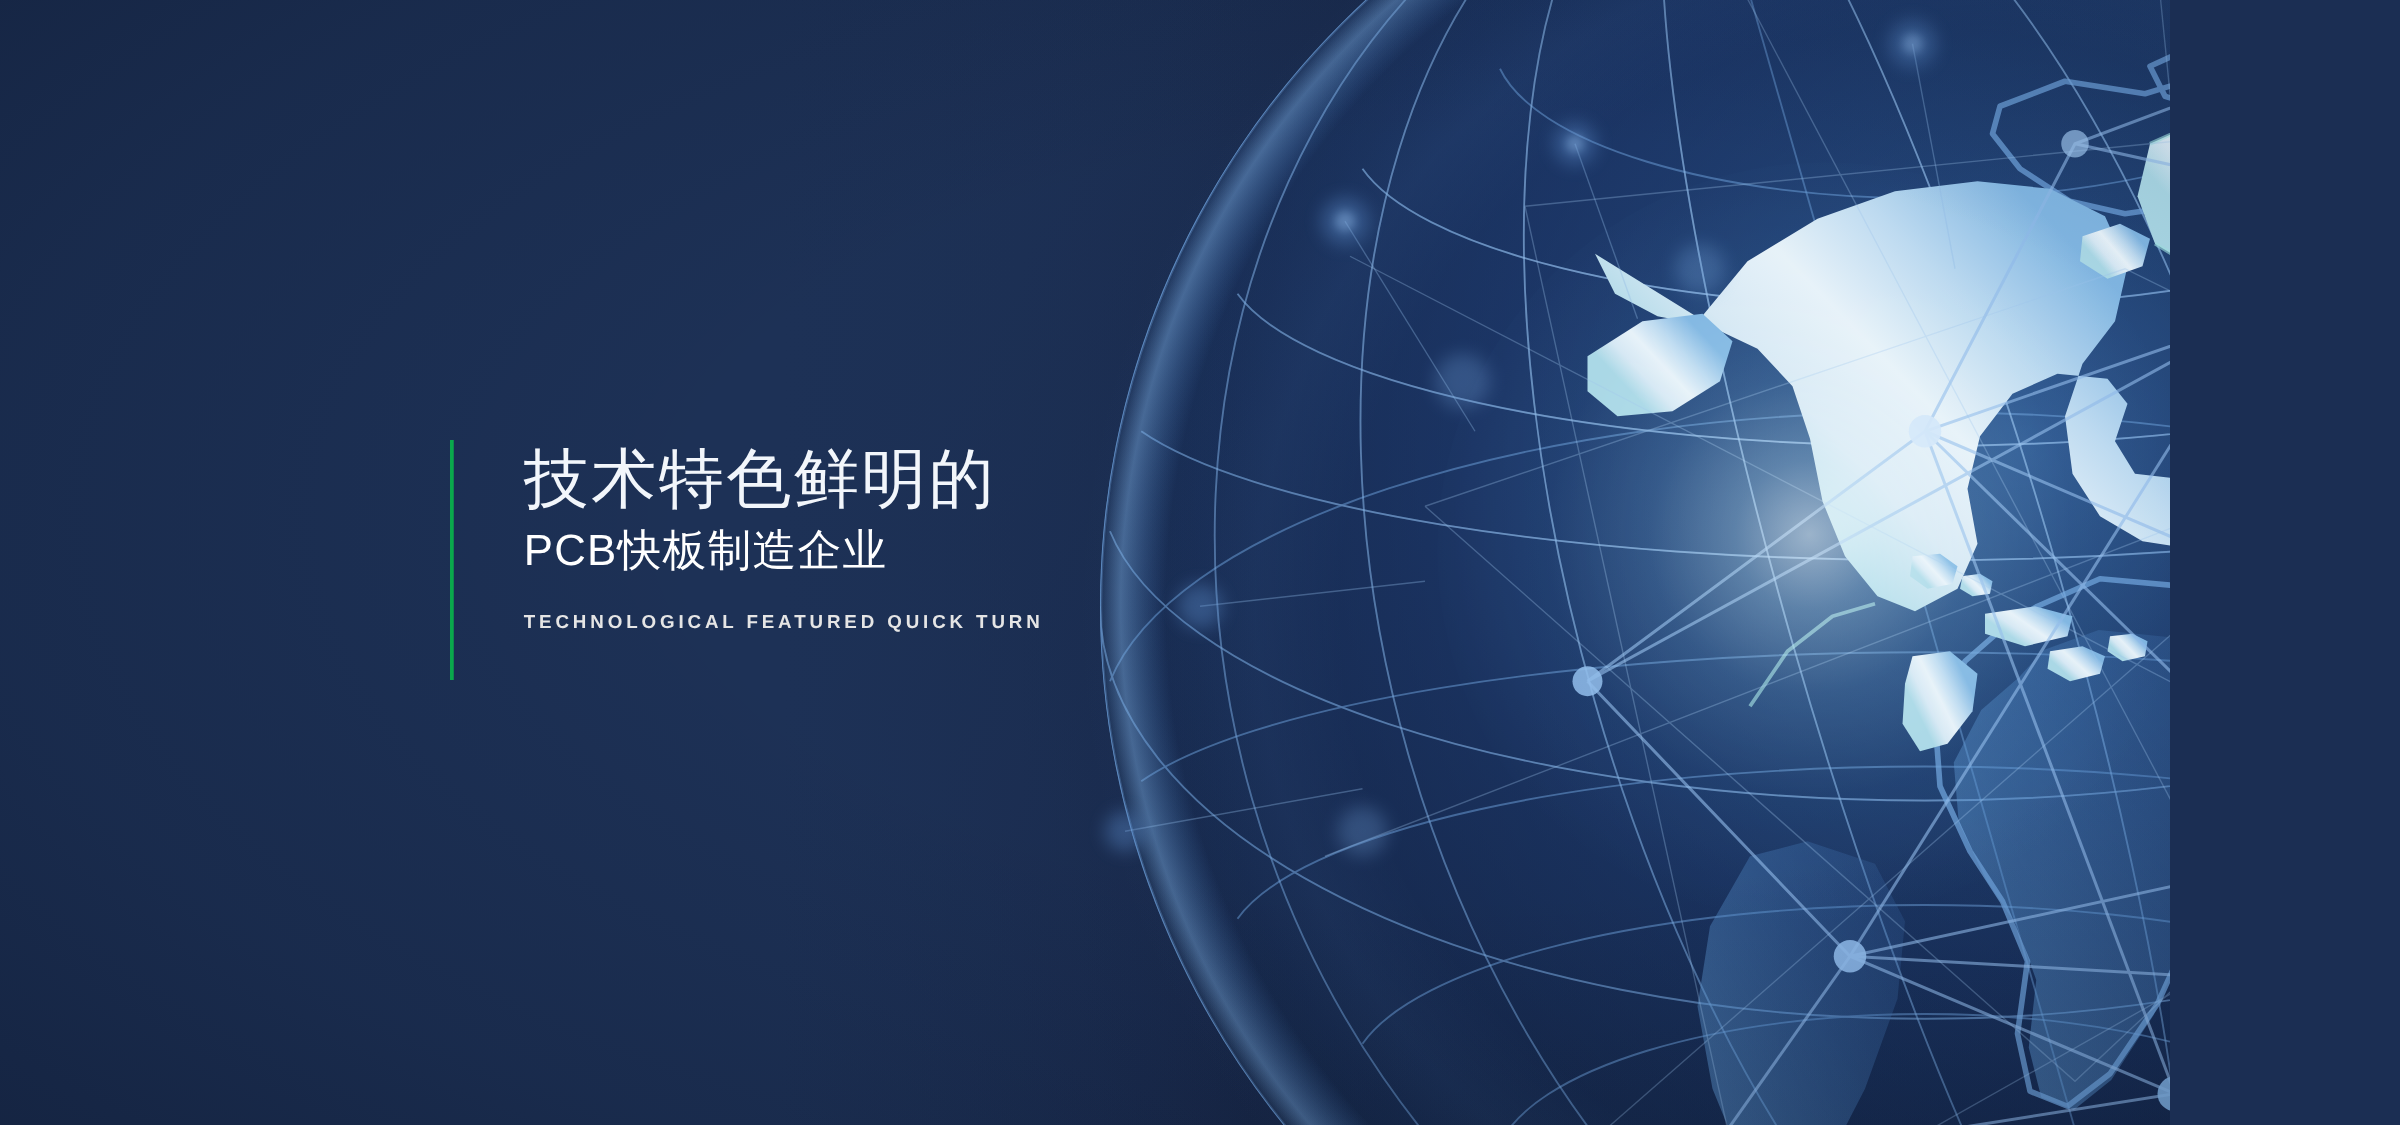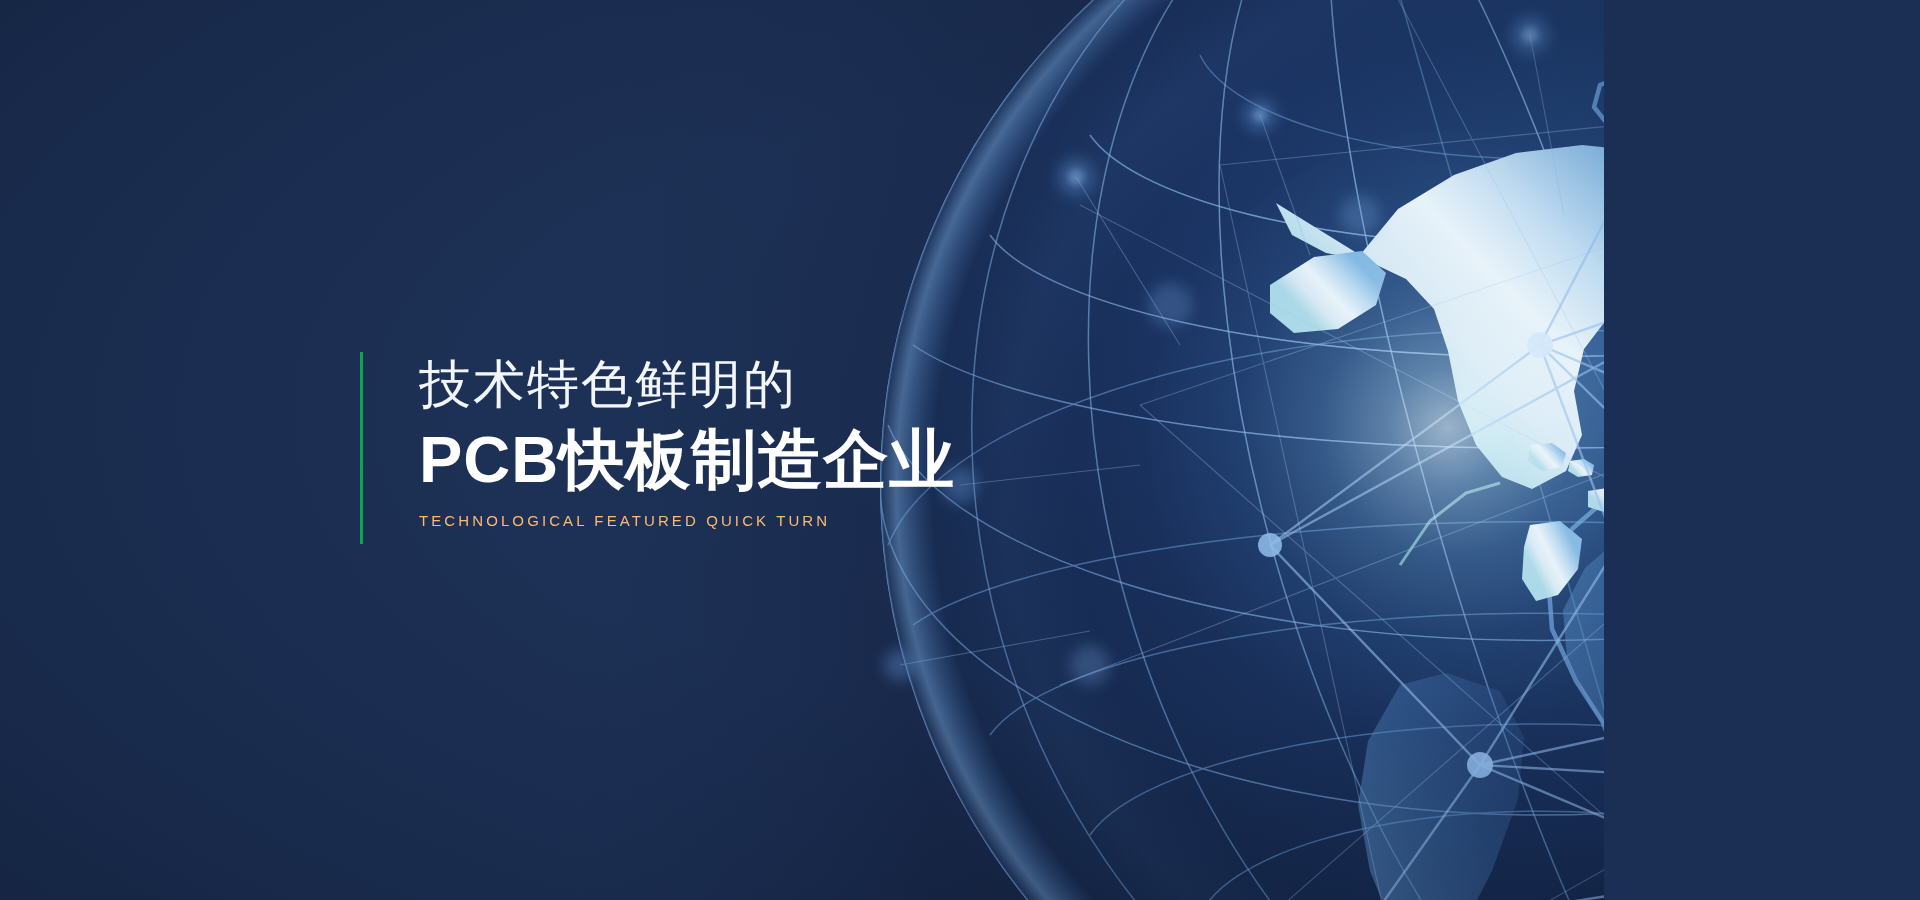--- a/index.html
+++ b/index.html
@@ -6,21 +6,21 @@
   html, body {
     width:1920px; height:900px;
     overflow:hidden;
     background:#1b2e53;
     font-family:"Liberation Sans", sans-serif;
   }
 
   
   .banner {
     position:relative;
-    width:1604px; height:900px;
+    width:1736px; height:900px;
     overflow:hidden;
     background:#1b2f56;
   }
 
   
   .bg-base {
     position:absolute; inset:0;
     background:
       linear-gradient(118deg,
         #1e3358 0%,
@@ -104,33 +104,33 @@
 
   .title-thin {
     font-size:52px;
     font-weight:300;
     color:#f2f6fb;
     letter-spacing:2px;
     line-height:1.14;
     white-space:nowrap;
   }
   .title-bold {
-    font-size:65px;
-    font-weight:bold;
+    font-size:35px;
+    font-weight:normal;
     color:#ffffff;
     letter-spacing:1px;
     line-height:1.22;
     margin-top:6px;
     white-space:nowrap;
   }
   .subtitle {
-    margin-top:8px;
+    margin-top:22px;
     font-size:15px;
-    font-weight:400;
-    color:#fdba74;
+    font-weight:700;
+    color:#e5e5e5;
     letter-spacing:3.1px;
     line-height:1.72;
     white-space:nowrap;
   }
 </style>
 </head>
 <body>
 
 <div class="banner">
 

